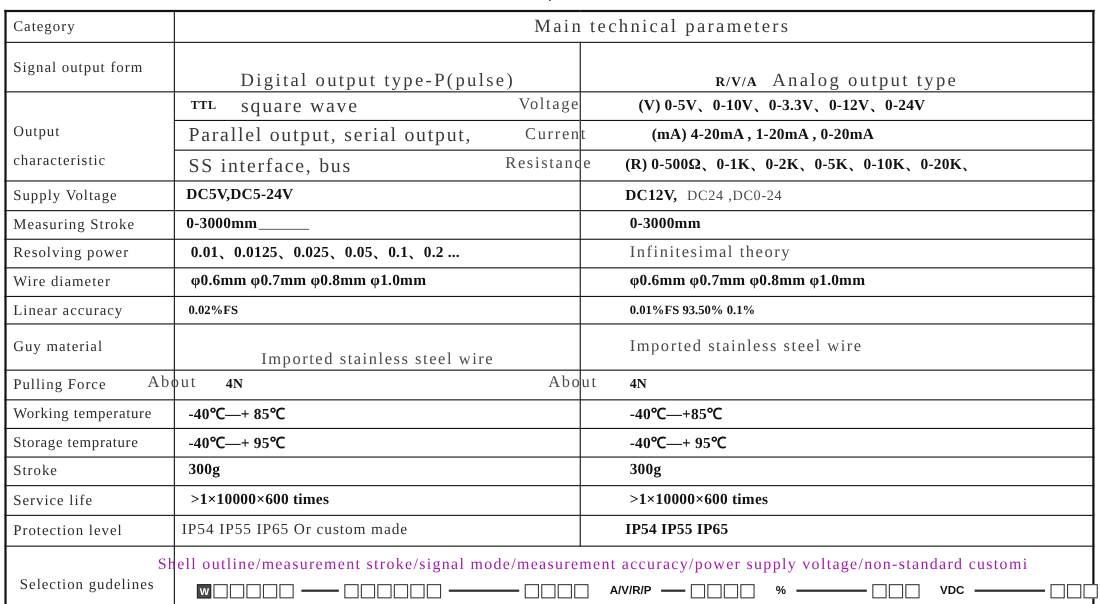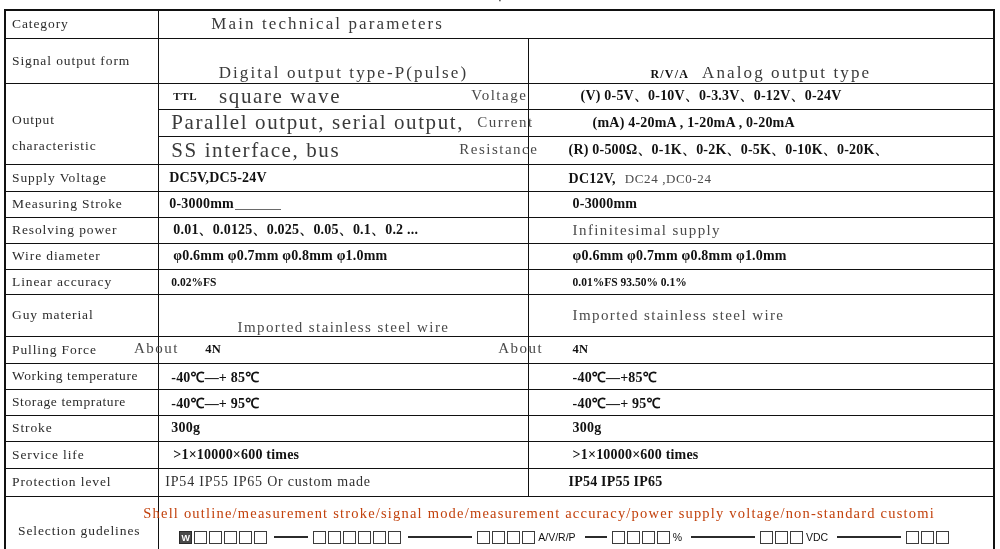--- a/index.html
+++ b/index.html
@@ -61,24 +61,25 @@
     padding-left: 6px;
     white-space: nowrap;
   }
   
   .tw {
     font-family: "Liberation Serif", serif;
     font-size: 17px;
     letter-spacing: 2.1px;
     color: #3a3a3a;
     white-space: nowrap;
+    text-align: center;
   }
   .tw-sm {
     font-family: "Liberation Serif", serif;
-    font-size: 21px;
+    font-size: 18px;
     letter-spacing: 1.6px;
     color: #3a3a3a;
     white-space: nowrap;
   }
   
   .val {
     font-family: "Liberation Serif", serif;
     font-weight: bold;
     font-size: 14px;
     color: #111;
@@ -155,31 +156,31 @@
     display: inline-block;
     height: 1.5px;
     background: #2b2b2b;
     flex: 0 0 auto;
     margin: 0 5px;
   }
   .d-sm { width: 34px; }
   .d-lg { width: 64px; }
   .unit {
     font-family: "Liberation Sans", sans-serif;
-    font-weight: normal;
+    font-weight: bold;
     font-size: 10.5px;
     color: #111;
-    margin: 0 4px 0 1px;
+    margin: 0 4px 0 17px;
     flex: 0 0 auto;
   }
   .guide-text {
     font-family: "Liberation Serif", serif;
     font-size: 14.5px;
     letter-spacing: 1.2px;
-    color: #c2410c;
+    color: #a21caf;
     white-space: nowrap;
     padding-left: 0px;
   }
   .guide-wrap { position: relative; height: 100%; }
   .guide-text-abs {
     position: absolute;
     left: -16px; top: 8px;
     z-index: 3;
   }
   .code-abs {
@@ -305,21 +306,21 @@
 
 
       <tr>
         <td style="height:26px">
           <div class="lbl">Resolving power</div>
         </td>
         <td>
           <div class="val" style="padding-left:14px">0.01、0.0125、0.025、0.05、0.1、0.2  ...</div>
         </td>
         <td>
-          <div class="ghost" style="padding-left:44px">Infinitesimal supply</div>
+          <div class="ghost" style="padding-left:44px">Infinitesimal theory</div>
         </td>
       </tr>
 
       <tr>
         <td style="height:26px">
           <div class="lbl">Wire diameter</div>
         </td>
         <td>
           <div class="val" style="padding-left:14px">φ0.6mm   φ0.7mm   φ0.8mm   φ1.0mm</div>
         </td>

